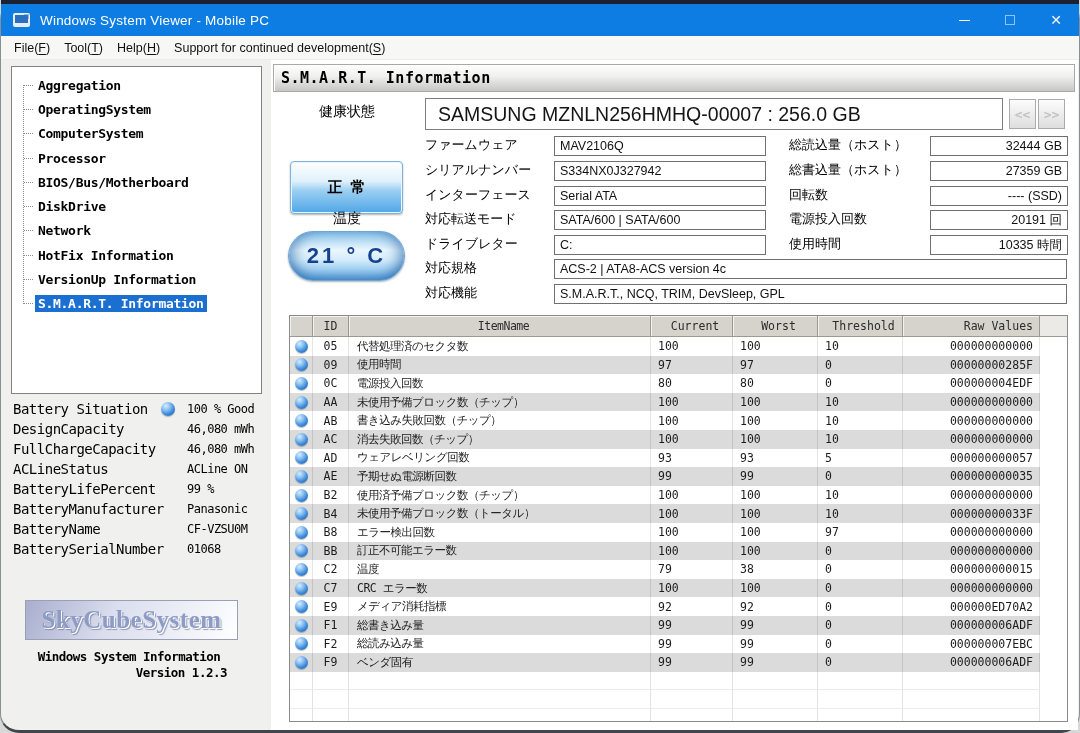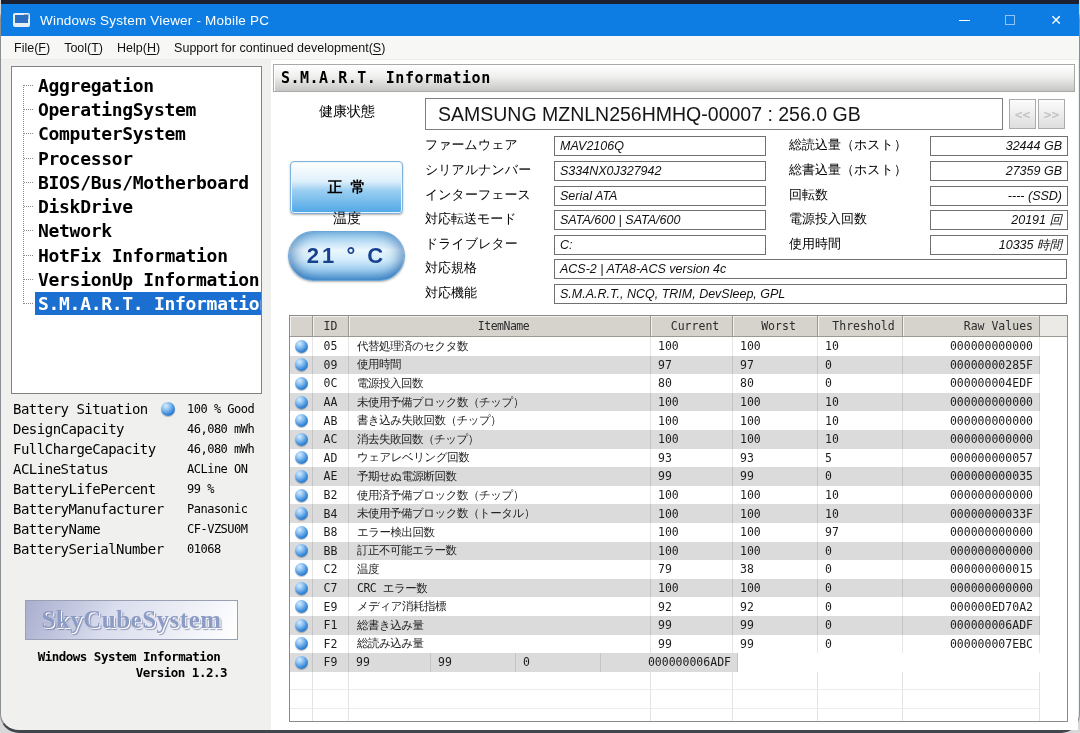--- a/index.html
+++ b/index.html
@@ -38,21 +38,21 @@
   
   .tree-panel {
     position:absolute; left:10px; top:66px; width:251px; height:328px;
     background:#fff; border:1px solid #828282; padding:6px 4px 0 9px; overflow:hidden;
   }
   .tree-list { position:relative; }
   .tree-rail { position:absolute; left:2px; top:12px; height:219px; border-left:1px dotted #8a8a8a; }
   .tree-item { height:24.3px; display:flex; align-items:center; position:relative; }
   .tree-dash { width:9px; border-top:1px dotted #8a8a8a; margin:0 2px 0 3px; flex-shrink:0; }
   .tree-label {
-    font-family:"DejaVu Sans Mono", monospace; font-weight:bold; font-size:18px;
+    font-family:"DejaVu Sans Mono", monospace; font-weight:bold; font-size:13px;
     color:#000; padding:1px 3px; white-space:nowrap; letter-spacing:-0.3px;
   }
   .tree-item.selected .tree-label { background:#1b6fd1; color:#fff; }
 
   .battery-panel { position:absolute; left:12px; top:399px; width:256px; }
   .battery-row { height:20px; display:flex; align-items:center; }
   .battery-label { width:148px; font-family:"DejaVu Sans Mono", monospace; font-size:14px; color:#000; white-space:nowrap; letter-spacing:-0.5px; }
   .battery-icon-slot { width:26px; display:flex; align-items:center; }
   .battery-value { font-family:"DejaVu Sans Mono", monospace; font-size:12px; color:#000; white-space:nowrap; letter-spacing:-0.5px; }
 
@@ -125,21 +125,21 @@
 
   .fields-left  { position:absolute; left:154px; top:76px;  width:342px; }
   .fields-wide  { position:absolute; left:154px; top:199px; width:644px; }
   .fields-right { position:absolute; left:518px; top:76px;  width:280px; }
   .field-row { height:24.75px; display:flex; }
   .field-label { font-size:13px; color:#000; white-space:nowrap; }
   .fields-left .field-label, .fields-wide .field-label { width:129px; flex-shrink:0; }
   .fields-right .field-label { width:141px; flex-shrink:0; }
   .field-box {
     height:20px; background:#fff; border:1px solid #707070; font-size:12.5px; color:#111;
-    line-height:18px; padding:0 5px; white-space:nowrap; overflow:hidden;font-style:italic;
+    line-height:18px; padding:0 5px; white-space:nowrap; overflow:hidden;
   }
   .box-narrow { width:212px; }
   .box-wide   { width:513px; }
   .box-right  { width:138px; text-align:right; }
 
   
   .smart-table {
     position:absolute; left:18px; top:255px; width:779px; height:407px;
     border:1px solid #8a8a8a; background:#fff; overflow:hidden;
     font-family:"DejaVu Sans Mono", monospace;
@@ -558,20 +558,21 @@
             <div class="cell c-cur">99</div>
             <div class="cell c-worst">99</div>
             <div class="cell c-thr">0</div>
             <div class="cell c-raw">000000007EBC</div>
           </div>
           <div class="trow stripe">
             <div class="cell c-icon">
               <span class="orb"></span>
             </div>
             <div class="cell c-id">F9</div>
+            <div class="cell c-name">ベンダ固有</div>
             <div class="cell c-cur">99</div>
             <div class="cell c-worst">99</div>
             <div class="cell c-thr">0</div>
             <div class="cell c-raw">000000006ADF</div>
           </div>
           <div class="trow empty">
             <div class="cell c-icon"></div>
             <div class="cell c-id"></div>
             <div class="cell c-name"></div>
             <div class="cell c-cur"></div>

